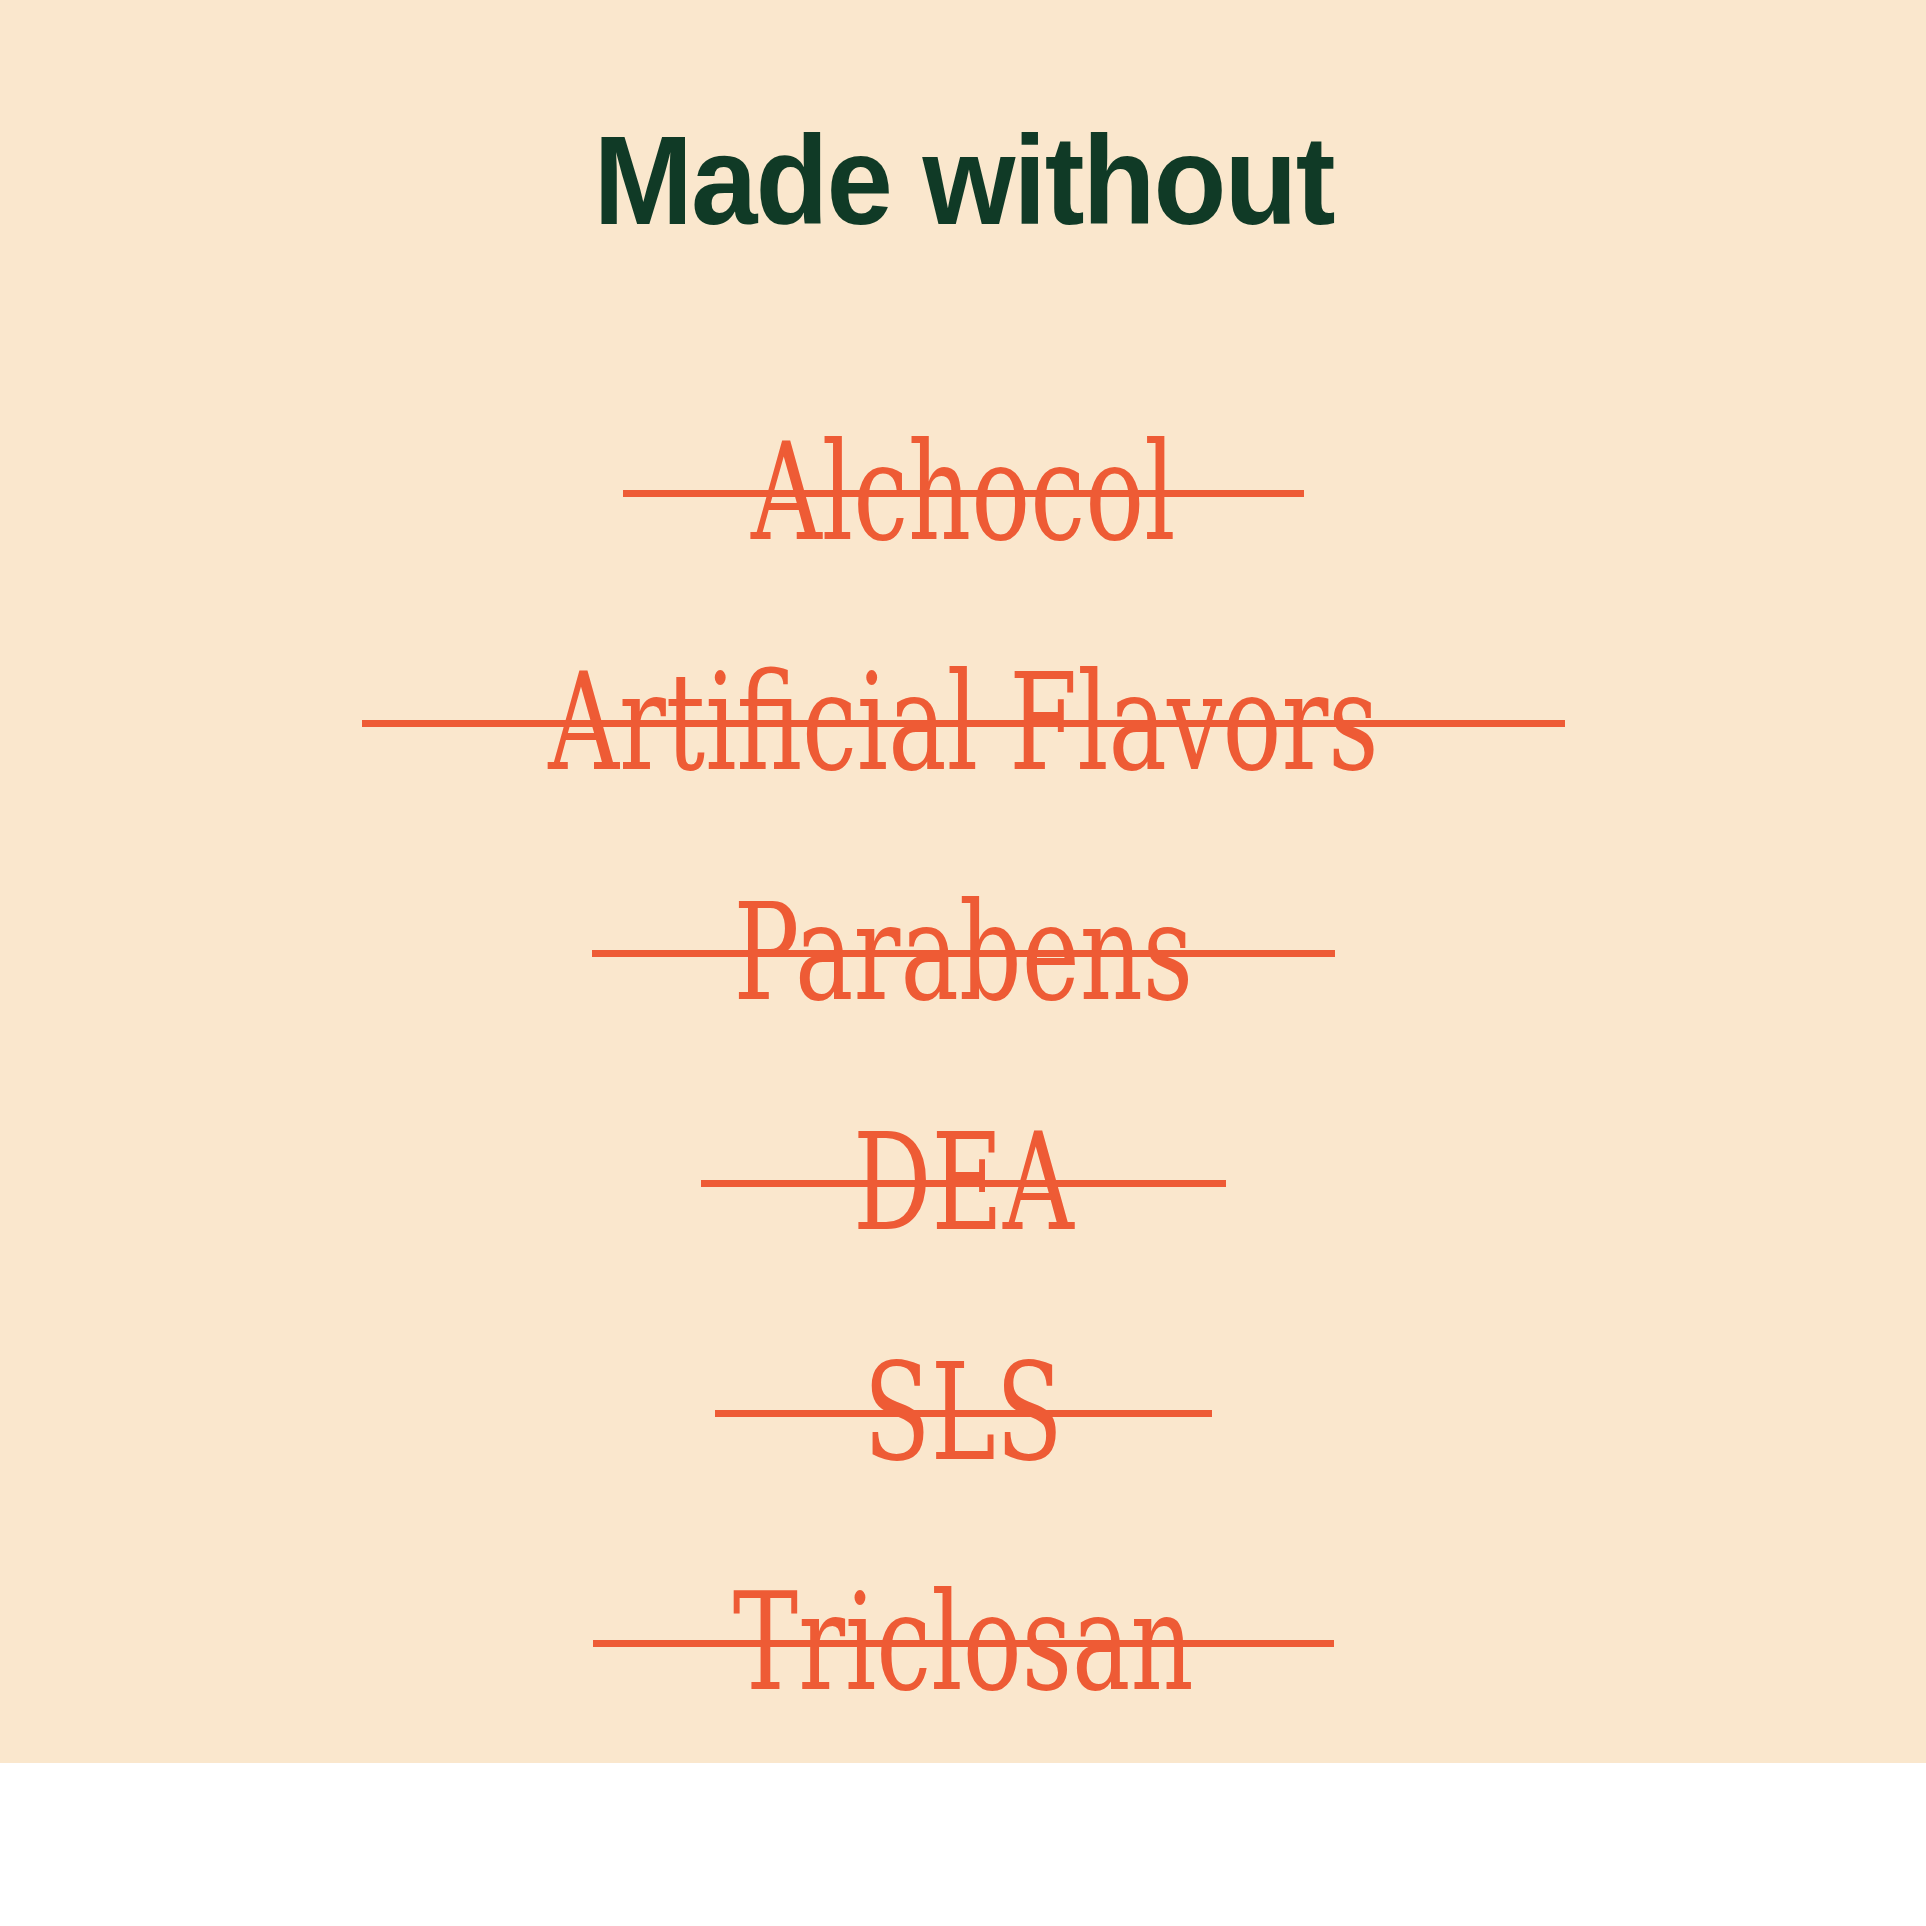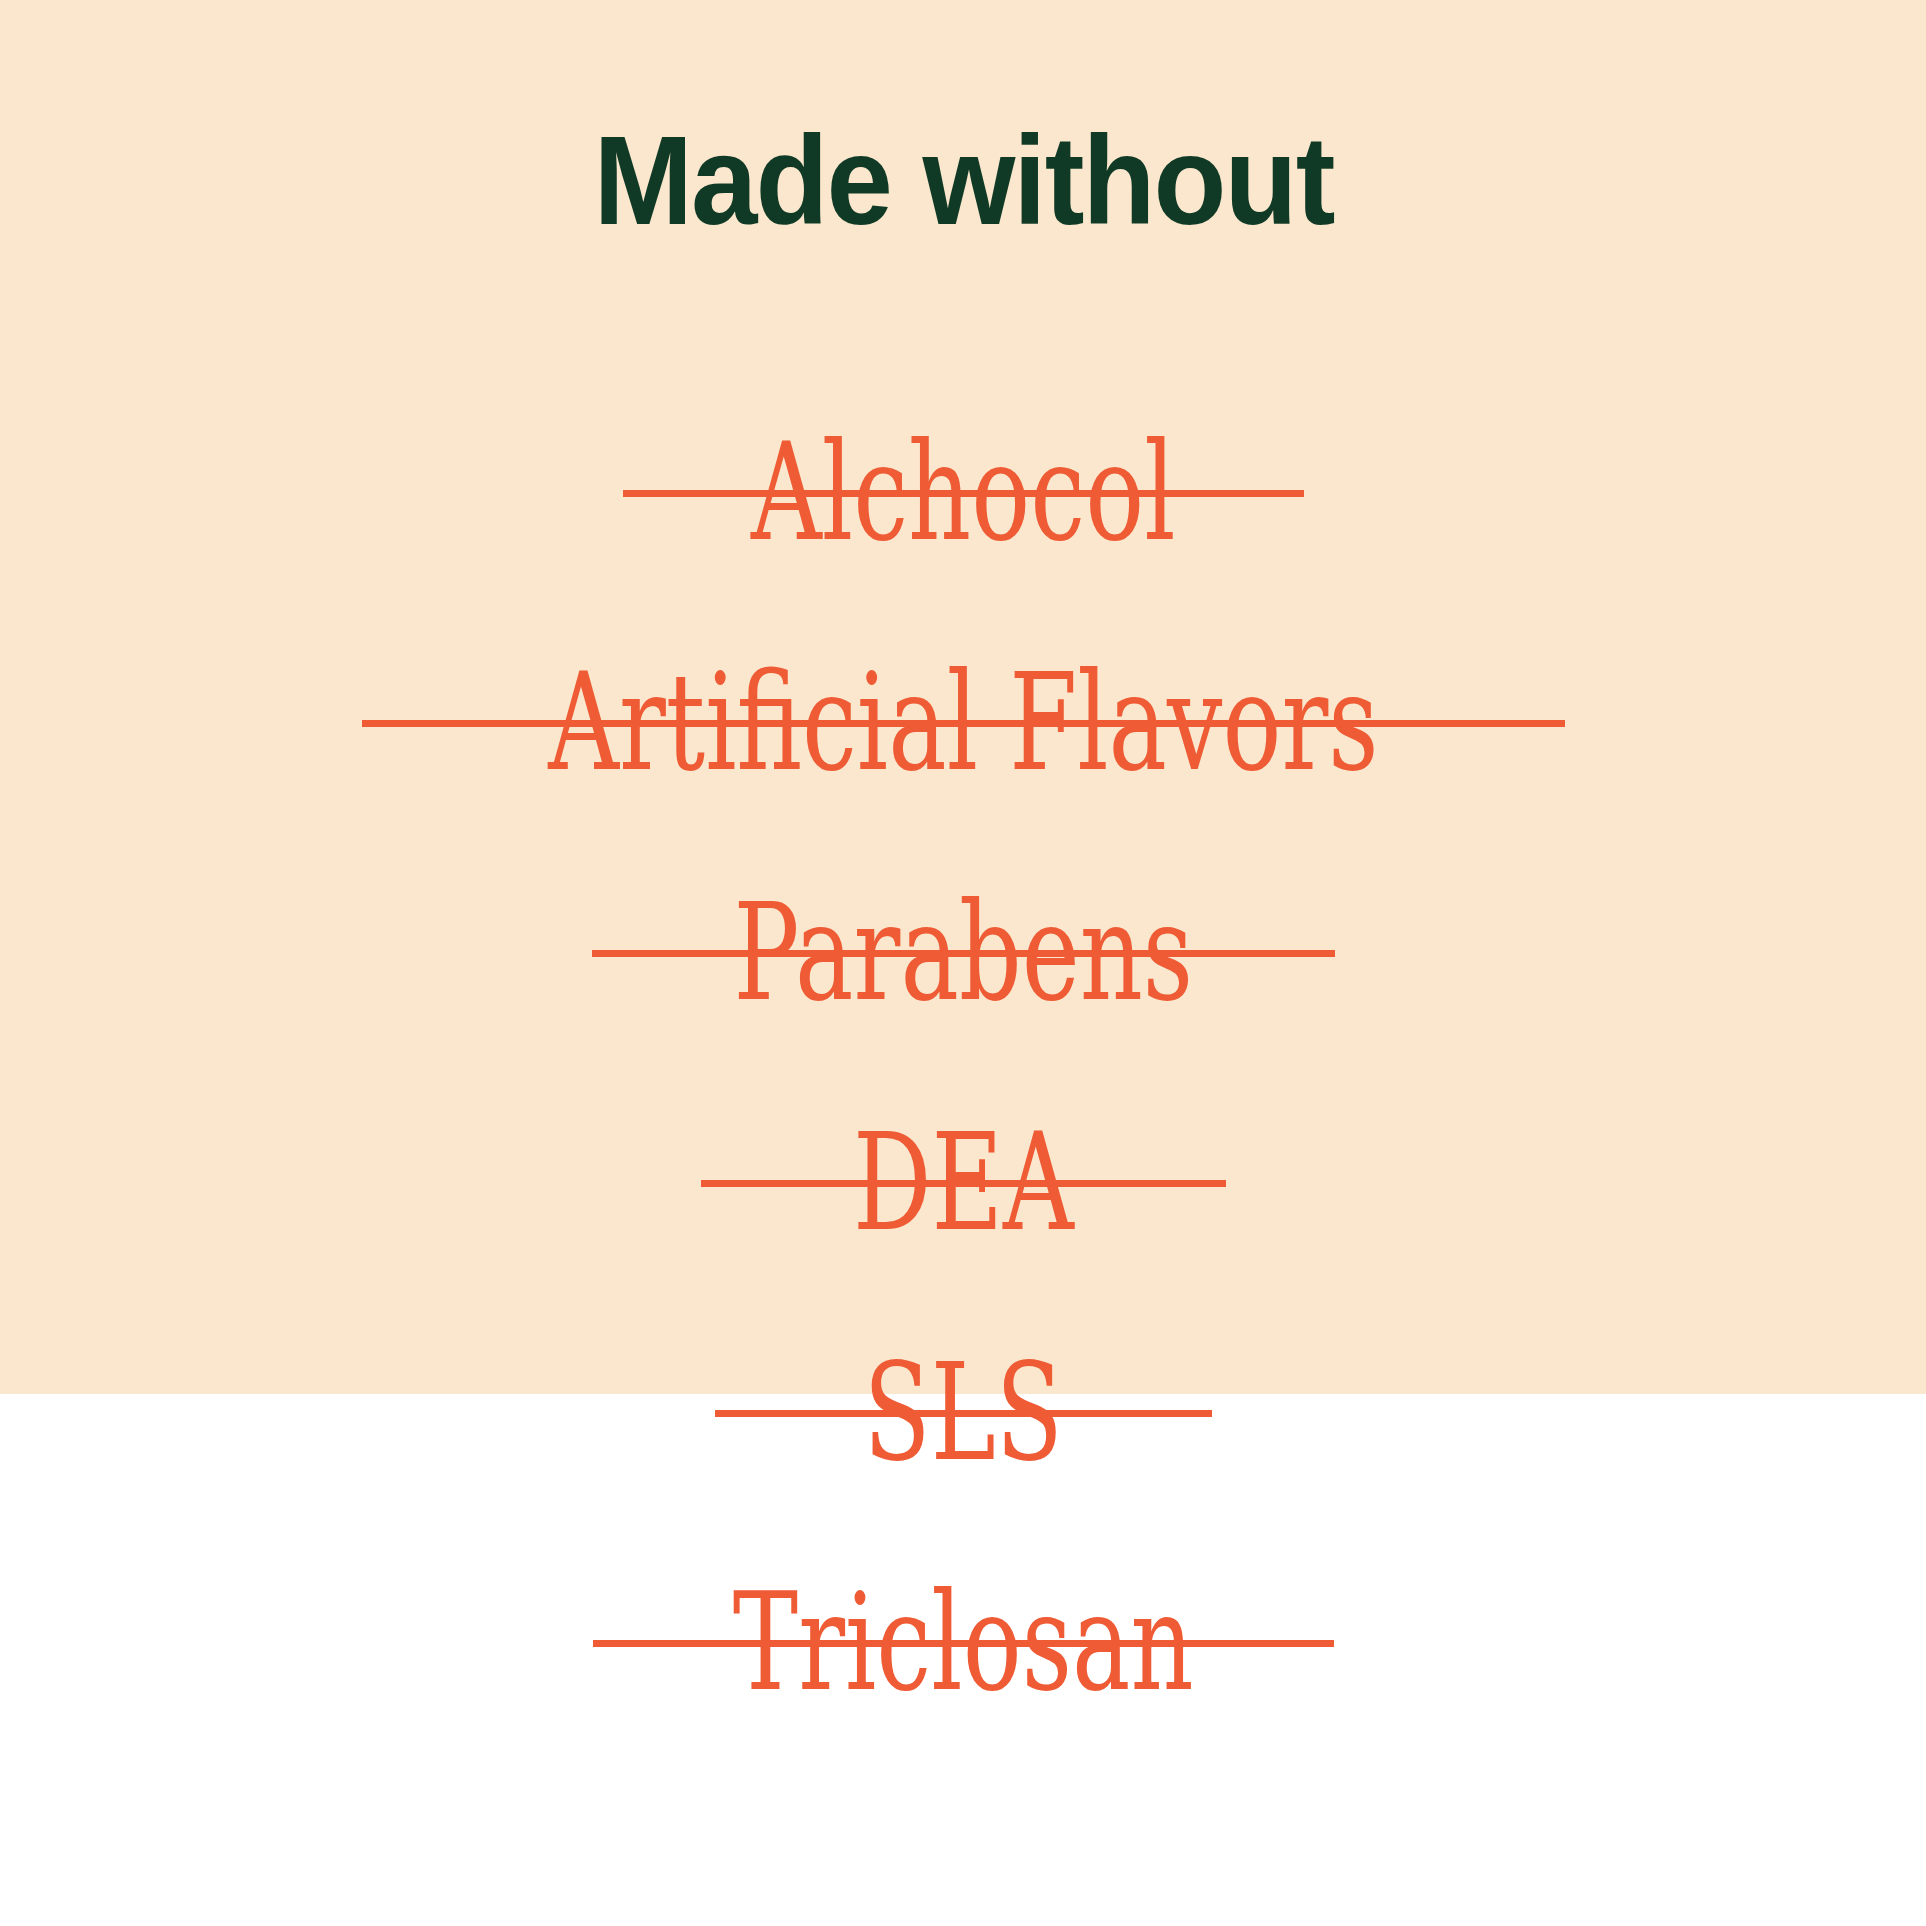--- a/index.html
+++ b/index.html
@@ -10,21 +10,21 @@
   body {
     width: 1927px;
     height: 1927px;
     overflow: hidden;
     font-family: "Liberation Sans", sans-serif;
   }
 
   #canvas {
     position: relative;
     width: 1927px;
-    height: 1394px;
+    height: 1763px;
     background: #FAE7CD;
     box-sizing: border-box;
   }
 
   
   .title {
     position: absolute;
     top: 117px;
     left: 0;
     width: 1927px;

